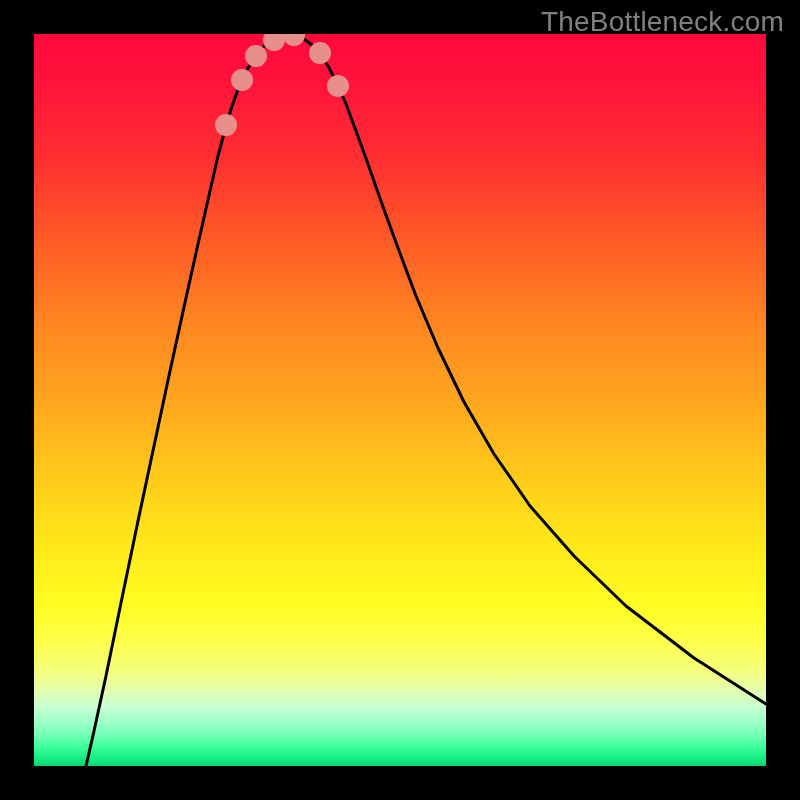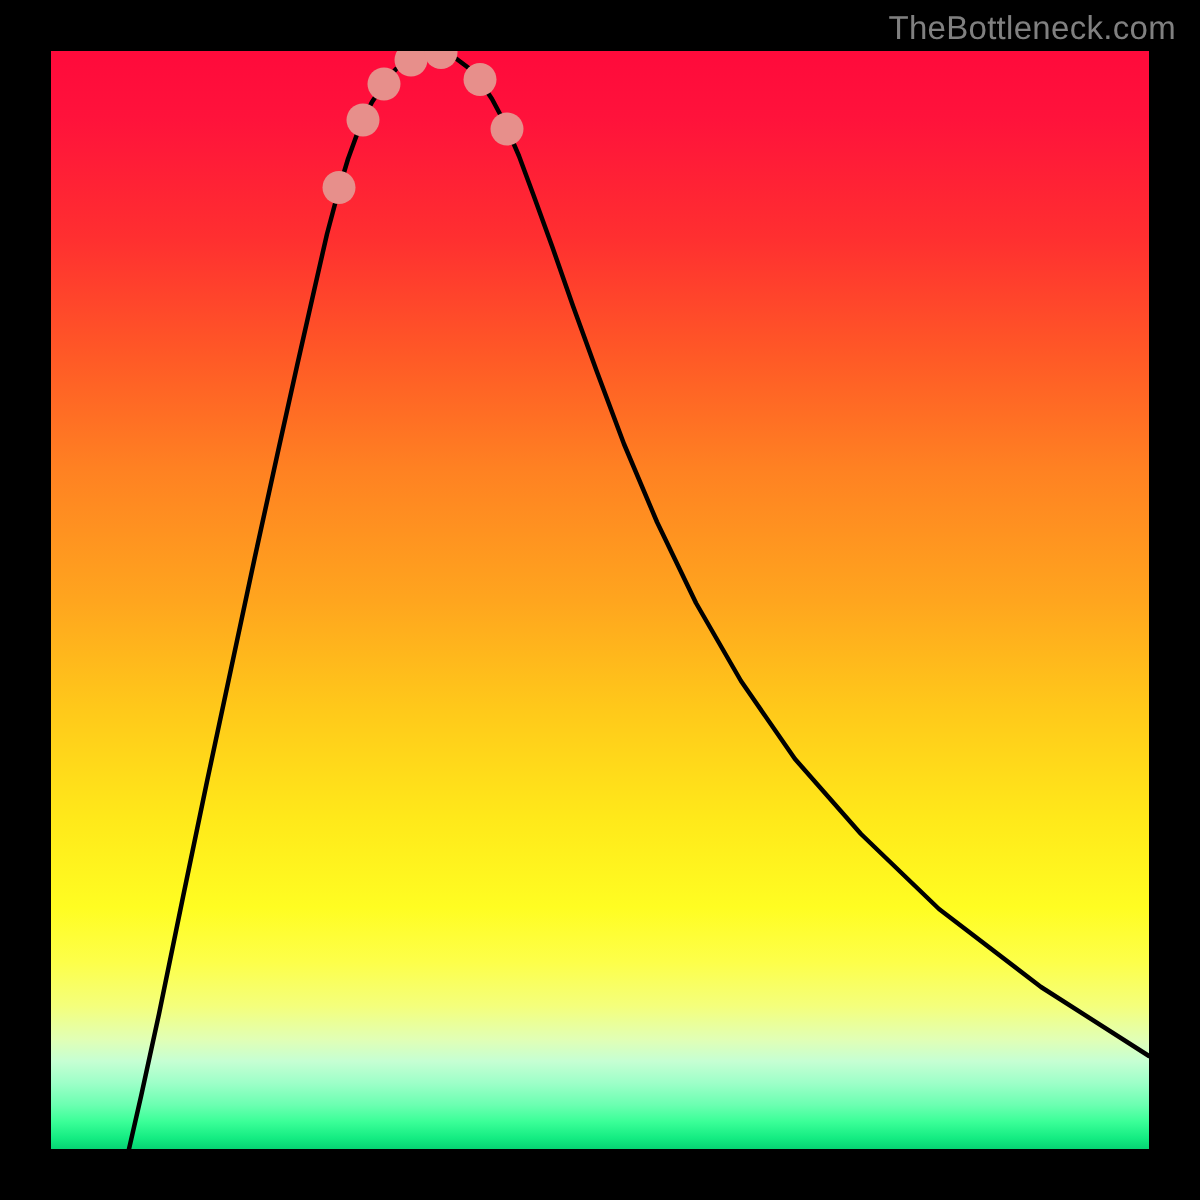--- a/index.html
+++ b/index.html
@@ -54,21 +54,21 @@
   }
   .curve-layer {
     position: absolute;
     inset: 0;
   }
   .watermark {
     position: absolute;
     top: 6px;
     right: 16px;
     color: #808080;
-    font-size: 22px;
+    font-size: 28px;
     font-weight: 500;
     letter-spacing: 0.2px;
     white-space: nowrap;
   }
 </style>
 </head>
 <body>
 
 <div class="frame">
 

